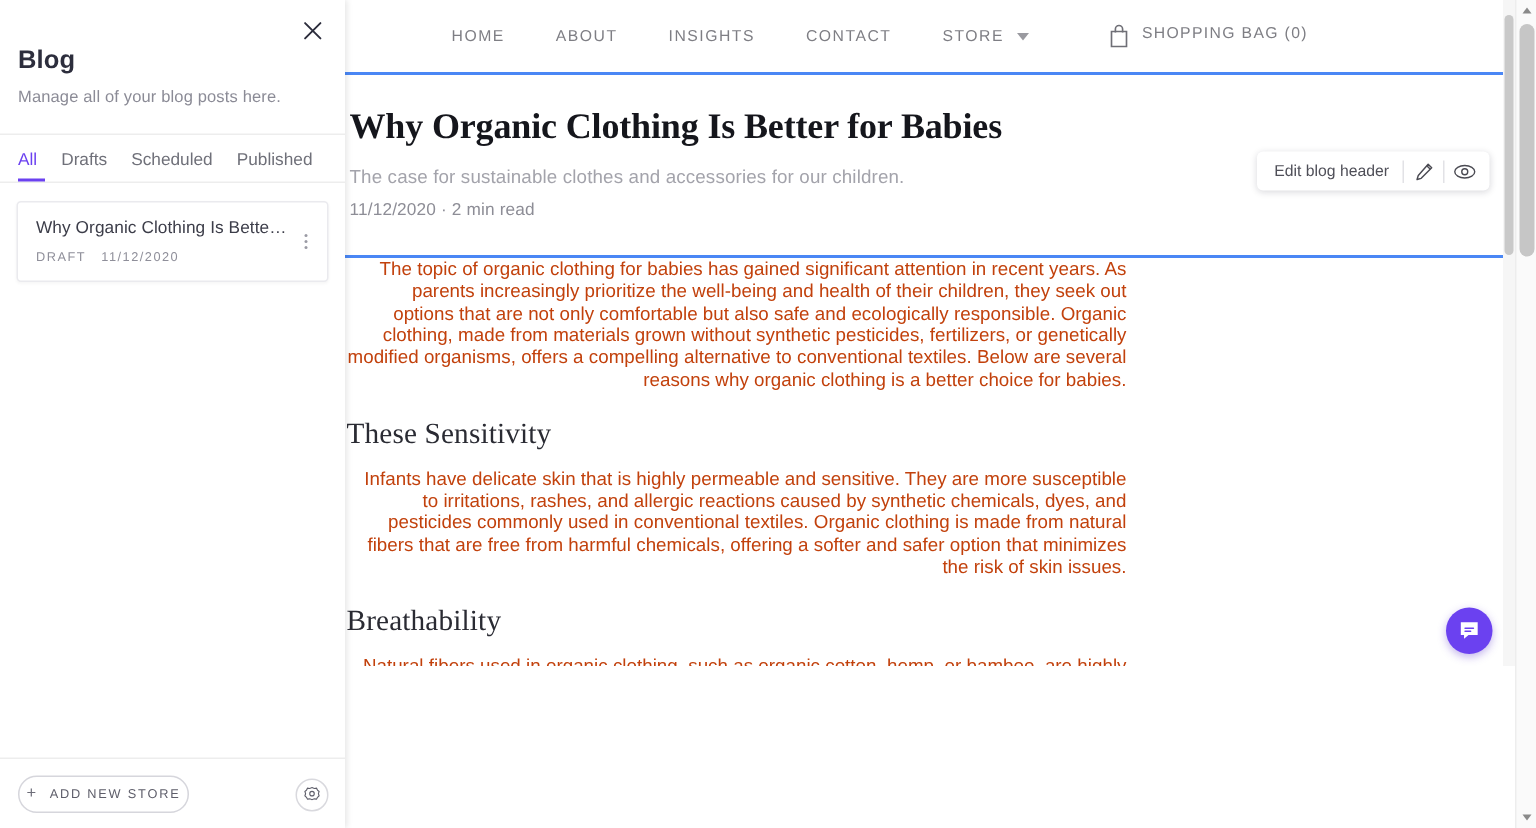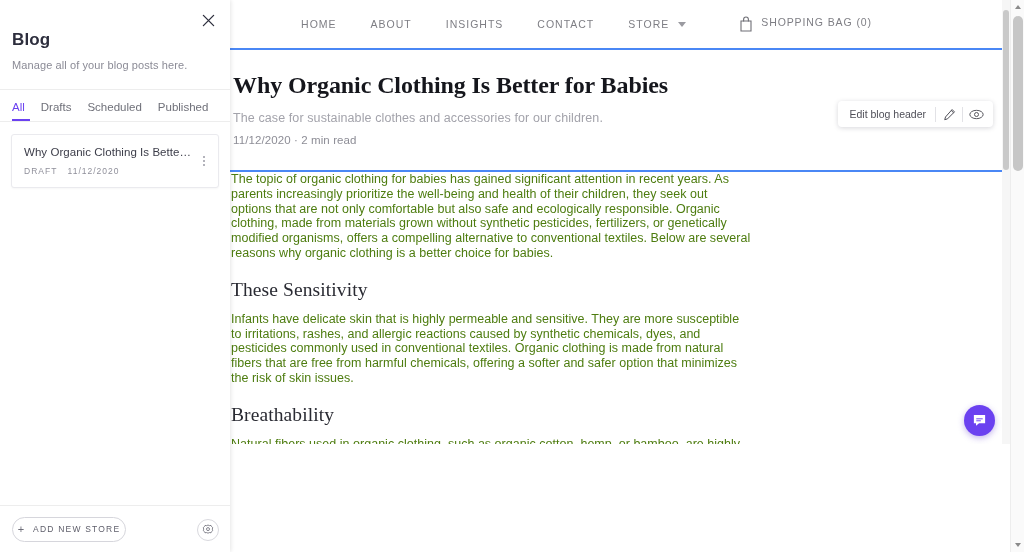--- a/index.html
+++ b/index.html
@@ -78,22 +78,22 @@
     width: 26px; height: 24px; display: flex; align-items: center; justify-content: center;
     cursor: pointer;
   }
 
   
   .post-body {
     position: absolute; left: 231px; top: 172px;
     width: 520px;
   }
   .p {
-    font-size: 12.5px; line-height: 14.8px; color: #4d7c0f;
-    letter-spacing: 0.02px; margin-bottom: 18px;
+    font-size: 12.5px; line-height: 14.8px; color: #c2410c;
+    letter-spacing: 0.02px; margin-bottom: 18px; text-align: right;
   }
   .h2 {
     font-family: "Liberation Serif", serif;
     font-size: 19.5px; font-weight: 400; color: #2a2b33;
     letter-spacing: 0.1px; margin-bottom: 11px;
   }
   .sec { margin-top: 0; }
 
   
   .scroll-inner {

